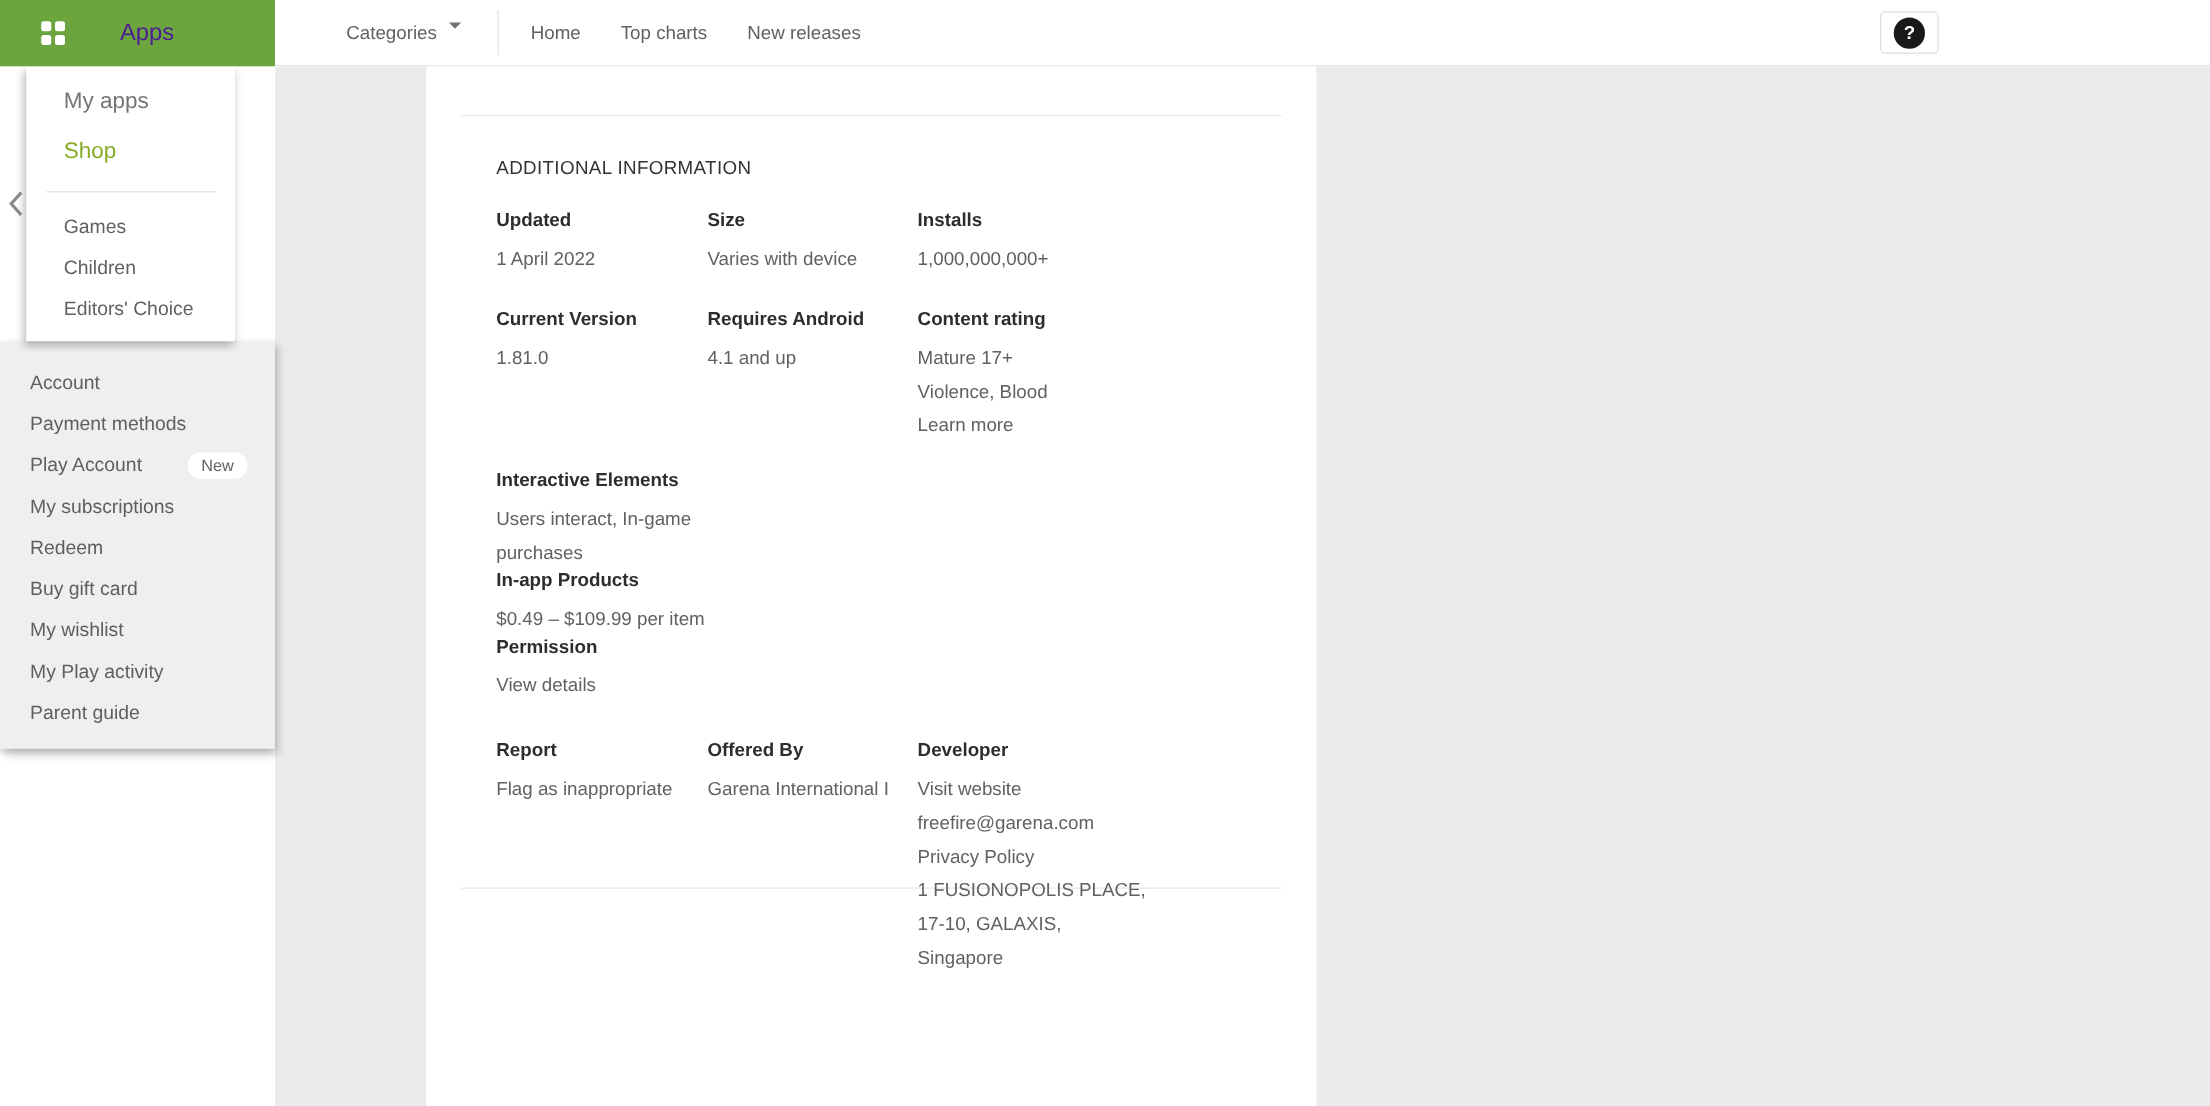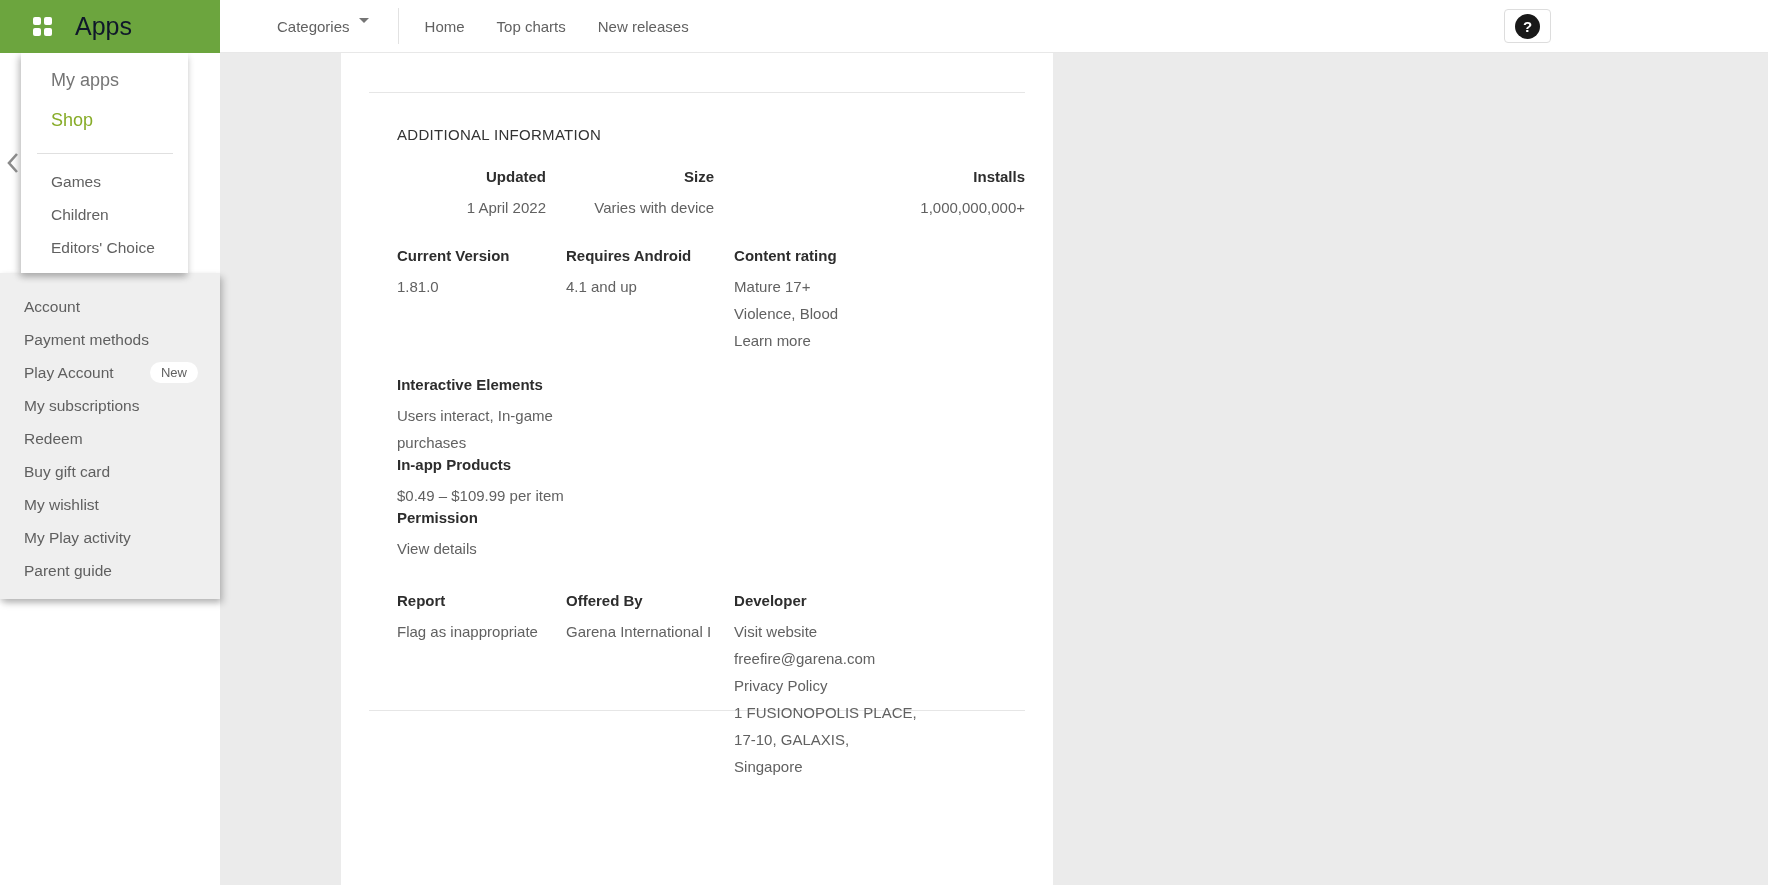--- a/index.html
+++ b/index.html
@@ -8,21 +8,21 @@
   .screen { position:relative; width:1768px; height:885px; overflow:hidden; background:#fff; }
 
   
   .header { position:absolute; top:0; left:0; width:100%; height:53px; background:#fff;
             border-bottom:1px solid #e8e8e8; z-index:40; }
   .logo { position:absolute; left:0; top:0; width:220px; height:53px; background:#6CA53E;
           display:flex; align-items:center; }
   .grid-icon { display:grid; grid-template-columns:8px 8px; grid-template-rows:8px 8px;
                gap:3px; margin-left:33px; }
   .grid-icon i { width:8px; height:8px; background:#fff; border-radius:2px; }
-  .logo-title { margin-left:23px; font-size:25px; color:#0f172a; }
+  .logo-title { margin-left:44px; font-size:19px; color:#4c1d95; }
   .nav { position:absolute; left:277px; top:0; height:52px; display:flex; align-items:center;
          font-size:15px; color:#616161; }
   .nav-cat { display:flex; cursor:pointer; }
   .caret-down { display:inline-block; width:0; height:0; margin-left:9px;
                 border-left:5px solid transparent; border-right:5px solid transparent;
                 border-top:5px solid #757575; }
   .nav-divider { width:1px; height:36px; background:#e2e2e2; margin:0 26px 0 29px; }
   .nav-link { margin-right:32px; cursor:pointer; }
   .help-btn { position:absolute; left:1504px; top:9px; width:47px; height:34px; background:#fff;
               border:1px solid #ddd; border-radius:4px; display:flex; align-items:center;
@@ -60,21 +60,21 @@
 
   
   .card { position:absolute; left:341px; top:0; width:712px; height:100%; background:#fff; }
   .rule { position:absolute; left:28px; right:28px; height:1px; background:#e6e6e6; }
   .rule.top { top:39px; }
   .rule.bottom { top:657px; }
   .content { position:absolute; left:56px; right:28px; top:40px; }
   .section-title { font-size:15px; font-weight:normal; color:#333; letter-spacing:.3px;
                    margin:33px 0 25px 0; }
   .info-row { display:flex; }
-  .info-row.r1 { margin-bottom:26px;text-align:right; }
+  .info-row.r1 { margin-bottom:26px; }
   .info-row.r2 { margin-bottom:22px; }
   .info-row.r3 { margin-bottom:30px;flex-direction:column; }
   .cell { width:189px; padding-right:20px; }
   .cell.c2 { width:188px; }
   .cell.c3 { width:330px; padding-right:0; }
   .cell h3 { font-size:15px; color:#2d2d2d; margin:0 0 9px 0; font-weight:bold; }
   .v { font-size:15px; color:#616161; line-height:27px; }
   .v.narrow { max-width:160px; }
   a.link { display:block; font-size:15px; color:#616161; line-height:27px;
            text-decoration:none; cursor:pointer; }

